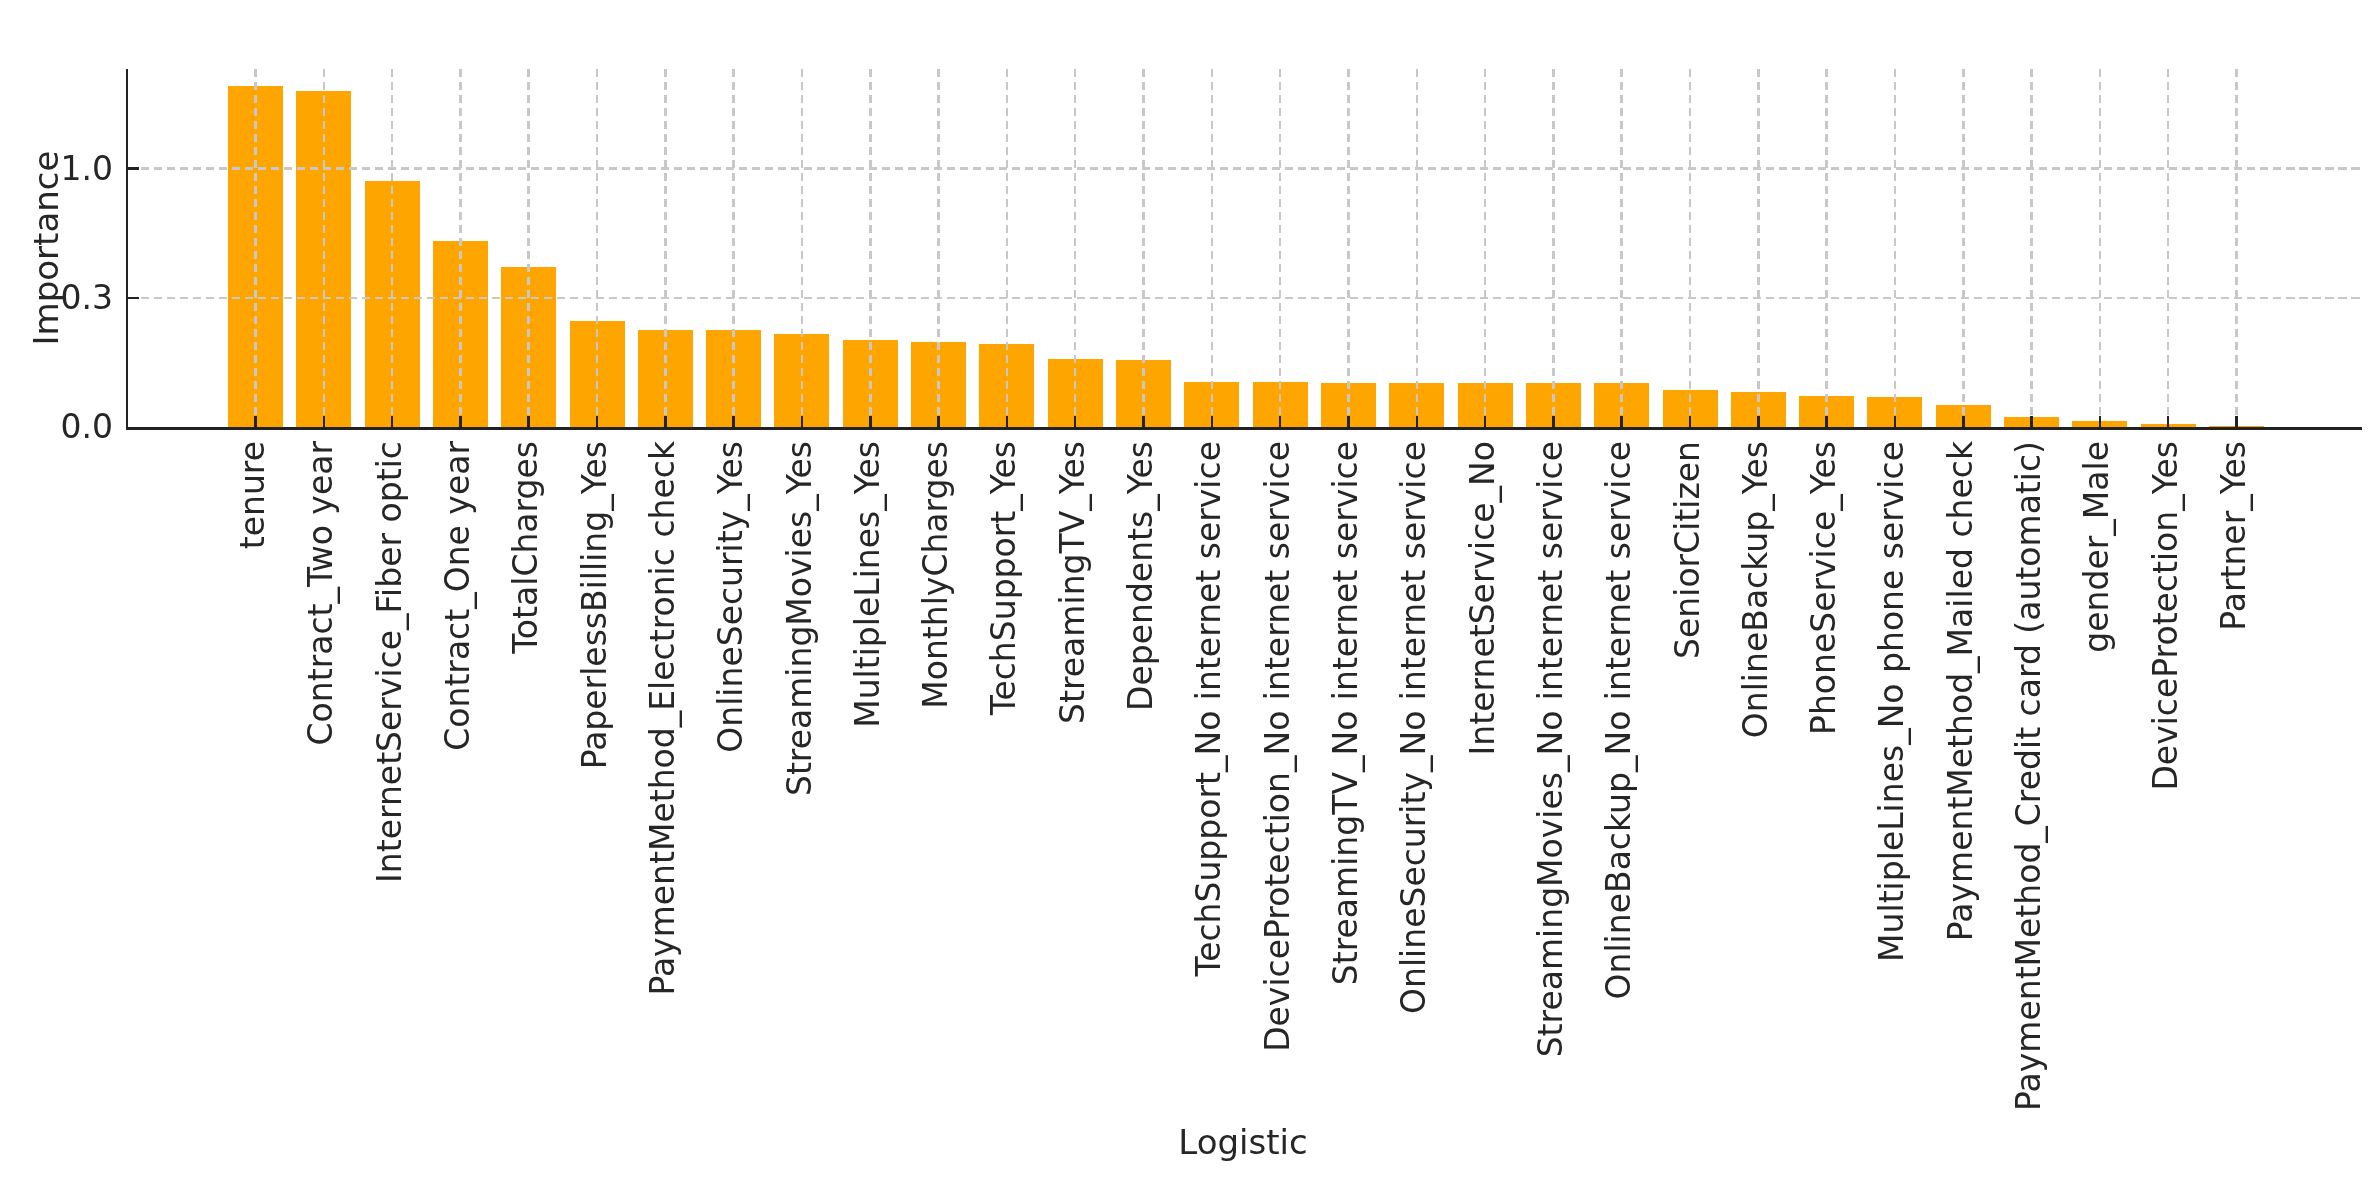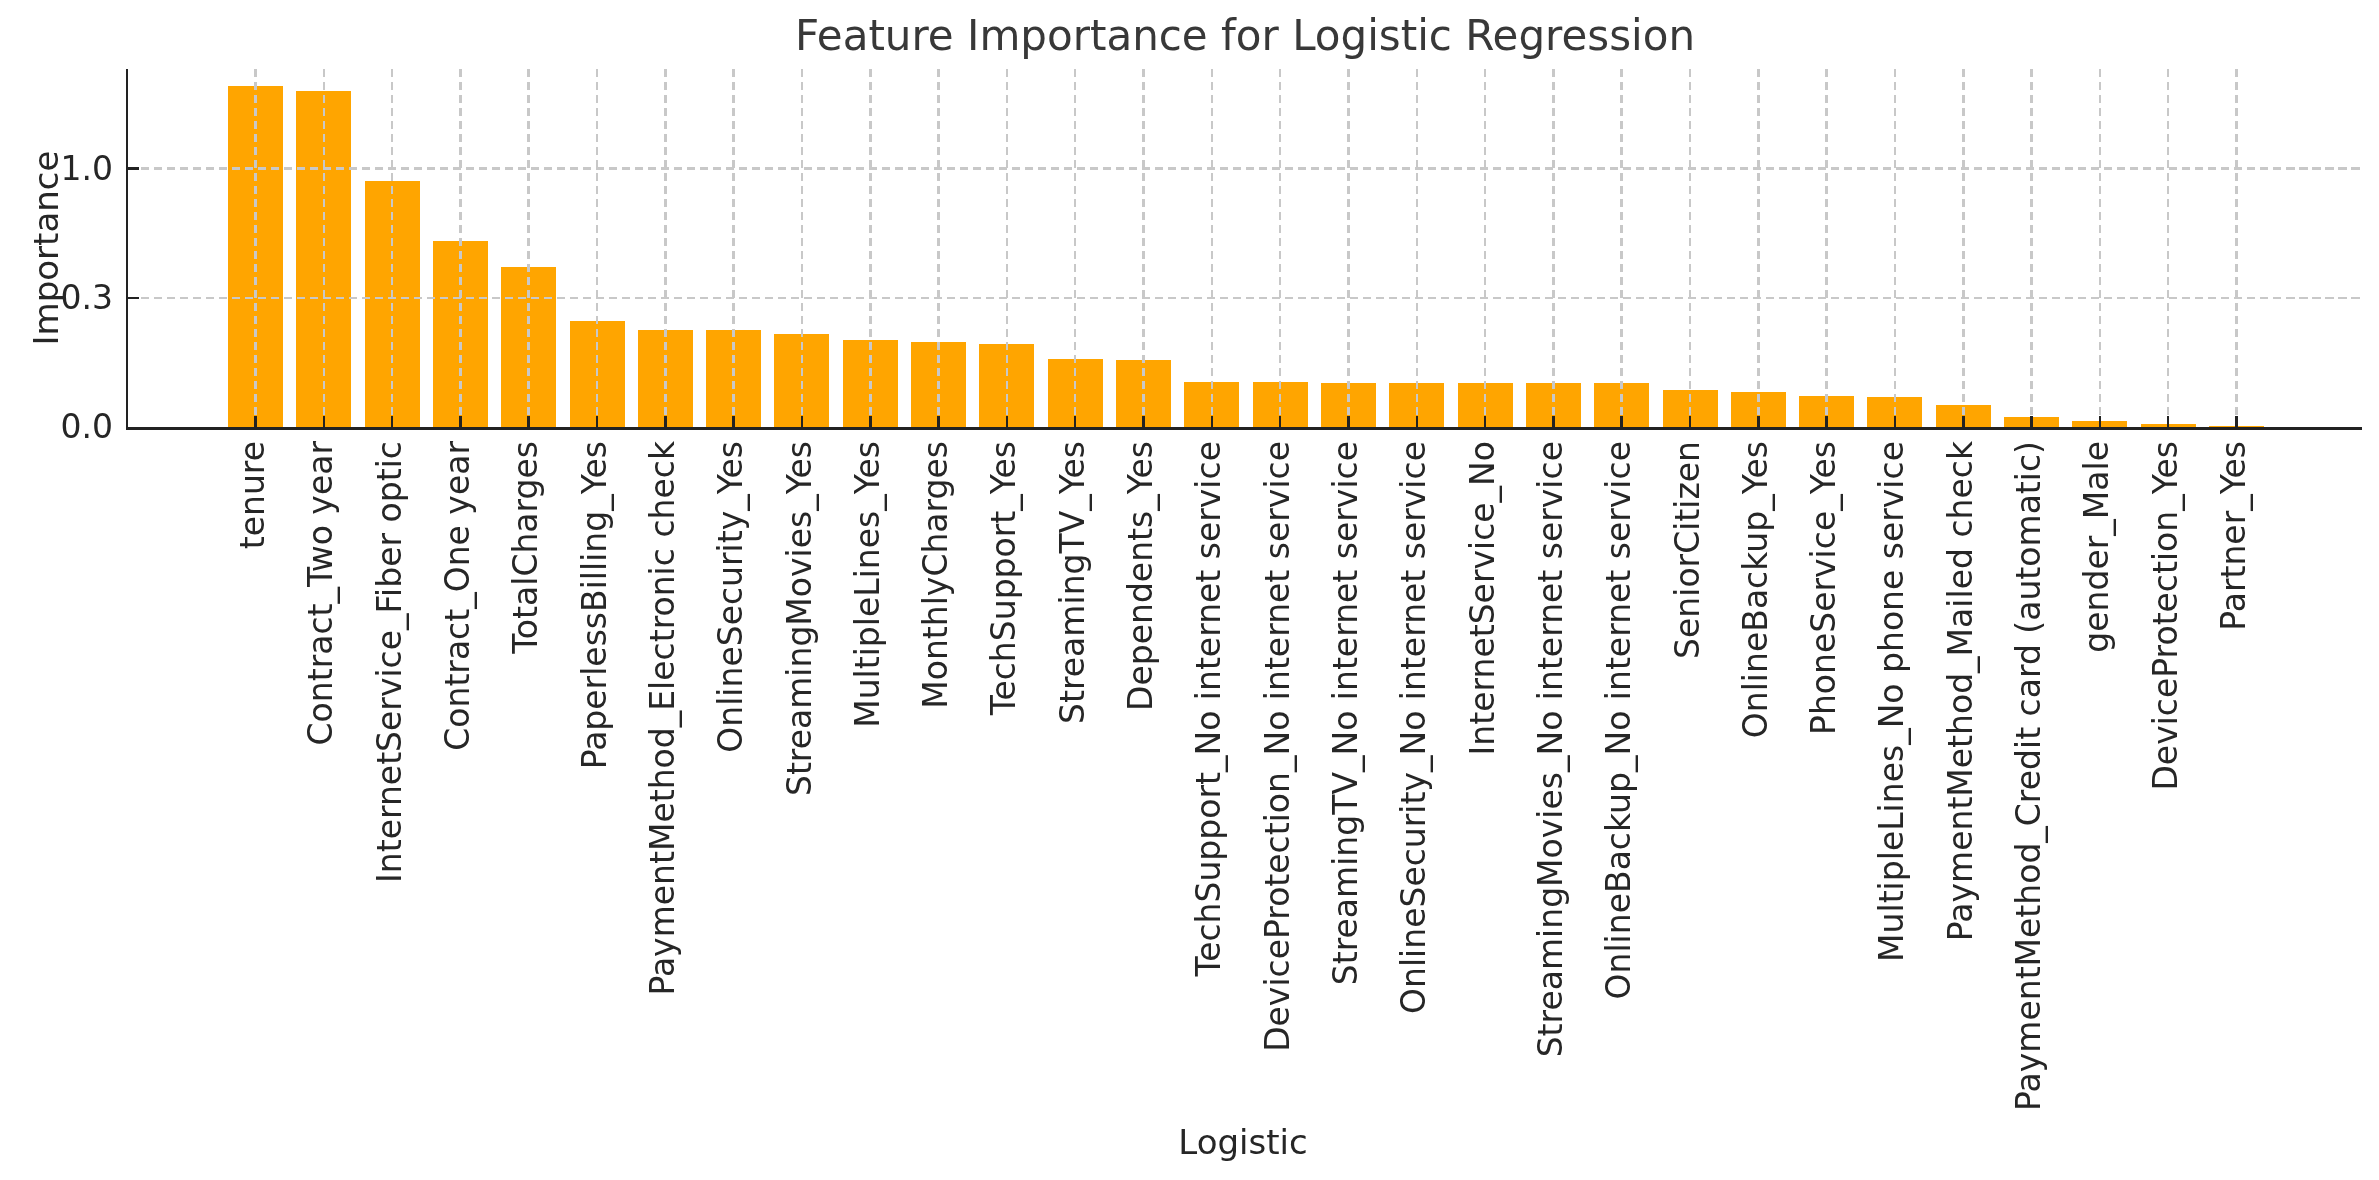--- a/index.html
+++ b/index.html
@@ -126,21 +126,20 @@
     transform: translateX(-50%);
     font-size: 34px;
     color: #262626;
     white-space: nowrap;
   }
 </style>
 </head>
 <body style="--grid: #c8c8c8;">
 
 <div class="figure">
-  <div class="chart-title">Feature Importance for Logistic Regression</div>
   <div class="y-axis-label">Importance</div>
   <div class="plot-area" id="plot">
       <div class="h-gridline" style="top: 227.5px;"></div>
       <div class="y-tick-mark" style="top: 227.5px;"></div>
       <div class="h-gridline" style="top: 98.25px;"></div>
       <div class="y-tick-mark" style="top: 98.25px;"></div>
       <div class="v-gridline" style="left: 126.75px;"></div>
       <div class="bar" style="left: 100.5px; width: 55px; height: 341.22px; background: rgb(255, 165, 0);"></div>
       <div class="x-tick-mark" style="left: 126.75px;"></div>
       <div class="v-gridline" style="left: 195.06px;"></div>

